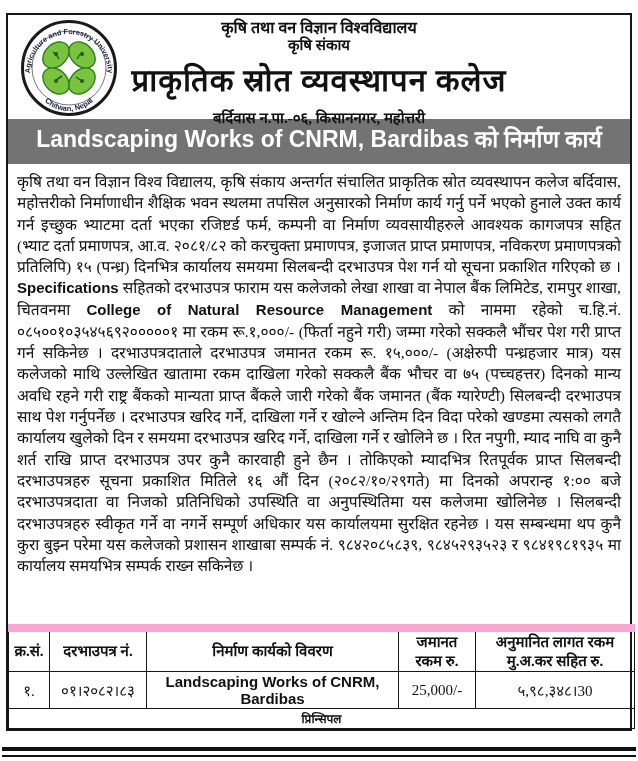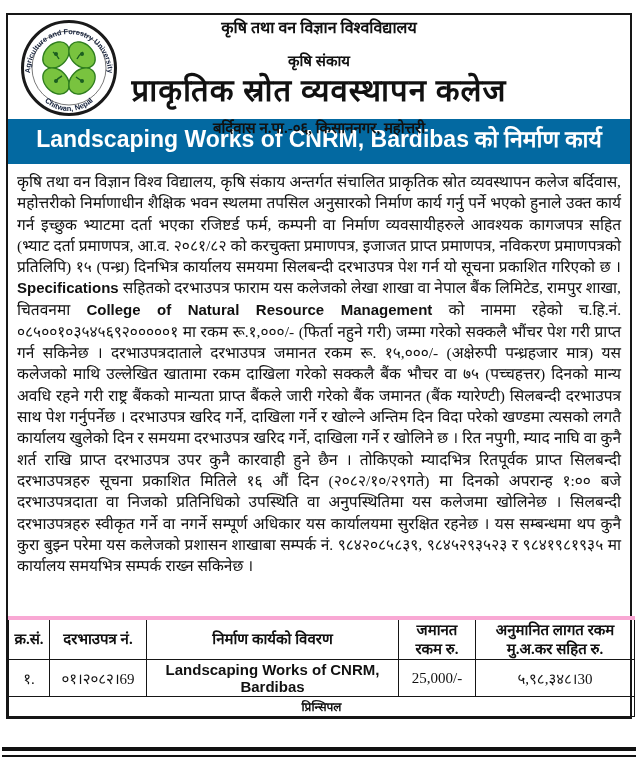--- a/index.html
+++ b/index.html
@@ -14,46 +14,46 @@
   .frame{
     position:absolute;left:6px;top:13px;right:6px;
     border:2px solid #161616;
     background:#fff;
   }
   
   .header{position:relative;height:104px;}
   .logo-wrap{position:absolute;left:12px;top:4px;width:98px;height:98px;}
   .header-text{text-align:center;padding-top:4px;line-height:1.15;}
   .hl-university{font-size:16px;font-weight:bold;}
-  .hl-faculty{font-size:15px;font-weight:bold;margin-top:16px;}
-  .hl-college{font-size:31px;font-weight:bold;margin-top:2px;letter-spacing:1px;}
+  .hl-faculty{font-size:15px;font-weight:bold;margin-top:0;}
+  .hl-college{font-size:31px;font-weight:bold;margin-top:8px;letter-spacing:1px;}
   .hl-address{font-size:15px;font-weight:bold;margin-top:12px;}
   
   .banner{
     background:#070707;color:#fff;text-align:center;
     padding:6px 4px 9px 4px;line-height:1.3;
   }
   .banner .ln{font-size:23px;font-weight:bold;}
   .banner .latin{font-family:"Liberation Sans","DejaVu Sans",sans-serif;}
   
   .notice-body{
-    padding:7px 9px 0 9px;
+    padding:7px 9px 8px 9px;
     height:445px;
     font-size:15.5px;line-height:1.375;
     text-align:justify;
     overflow:hidden;
   }
   .latin-bold{
     font-family:"Liberation Sans","DejaVu Sans",sans-serif;
     font-weight:bold;font-size:15px;
   }
   
   table.tender{
     width:100%;border-collapse:collapse;table-layout:fixed;
-    border-top:4px solid #f9a8d4;
+    border-top:8px solid #f9a8d4;
     font-size:15px;
   }
   table.tender th,table.tender td{
     border:1.5px solid #161616;
     padding:1px 3px;
     text-align:center;vertical-align:middle;
     overflow:hidden;
   }
   table.tender th{font-weight:bold;line-height:1.25;}
   table.tender tr.data-row td{height:30px;}
@@ -112,21 +112,21 @@
         </svg>
       </div>
       <div class="header-text">
         <div class="hl-university">कृषि तथा वन विज्ञान विश्वविद्यालय</div>
         <div class="hl-faculty">कृषि संकाय</div>
         <div class="hl-college">प्राकृतिक स्रोत व्यवस्थापन कलेज</div>
         <div class="hl-address">बर्दिवास न.पा.-०६, किसाननगर, महोत्तरी</div>
       </div>
     </div>
 
-    <div class="banner" style="background: #0369a1; color: rgb(255, 255, 255);">
+    <div class="banner" style="background: #737373; color: rgb(255, 255, 255);">
       <div class="ln"><span class="latin">Landscaping Works of CNRM, Bardibas</span><span> को निर्माण कार्य</span></div>
     </div>
 
     <div class="notice-body"><span>कृषि तथा वन विज्ञान विश्व विद्यालय, कृषि संकाय अन्तर्गत संचालित प्राकृतिक स्रोत व्यवस्थापन कलेज बर्दिवास, महोत्तरीको निर्माणाधीन शैक्षिक भवन स्थलमा तपसिल अनुसारको निर्माण कार्य गर्नु पर्ने भएको हुनाले उक्त कार्य गर्न इच्छुक भ्याटमा दर्ता भएका रजिष्टर्ड फर्म, कम्पनी वा निर्माण व्यवसायीहरुले आवश्यक कागजपत्र सहित (भ्याट दर्ता प्रमाणपत्र, आ.व. २०८१/८२ को करचुक्ता प्रमाणपत्र, इजाजत प्राप्त प्रमाणपत्र, नविकरण प्रमाणपत्रको प्रतिलिपि) १५ (पन्ध्र) दिनभित्र कार्यालय समयमा सिलबन्दी दरभाउपत्र पेश गर्न यो सूचना प्रकाशित गरिएको छ । </span><span class="latin-bold">Specifications</span><span> सहितको दरभाउपत्र फाराम यस कलेजको लेखा शाखा वा नेपाल बैंक लिमिटेड, रामपुर शाखा, चितवनमा </span><span class="latin-bold">College of Natural Resource Management</span><span> को नाममा रहेको च.हि.नं. ०८५००१०३५४५६९२०००००१ मा रकम रू.१,०००/- (फिर्ता नहुने गरी) जम्मा गरेको सक्कलै भौंचर पेश गरी प्राप्त गर्न सकिनेछ । दरभाउपत्रदाताले दरभाउपत्र जमानत रकम रू. १५,०००/- (अक्षेरुपी पन्ध्रहजार मात्र) यस कलेजको माथि उल्लेखित खातामा रकम दाखिला गरेको सक्कलै बैंक भौचर वा ७५ (पच्चहत्तर) दिनको मान्य अवधि रहने गरी राष्ट्र बैंकको मान्यता प्राप्त बैंकले जारी गरेको बैंक जमानत (बैंक ग्यारेण्टी) सिलबन्दी दरभाउपत्र साथ पेश गर्नुपर्नेछ । दरभाउपत्र खरिद गर्ने, दाखिला गर्ने र खोल्ने अन्तिम दिन विदा परेको खण्डमा त्यसको लगतै कार्यालय खुलेको दिन र समयमा दरभाउपत्र खरिद गर्ने, दाखिला गर्ने र खोलिने छ । रित नपुगी, म्याद नाघि वा कुनै शर्त राखि प्राप्त दरभाउपत्र उपर कुनै कारवाही हुने छैन । तोकिएको म्यादभित्र रितपूर्वक प्राप्त सिलबन्दी दरभाउपत्रहरु सूचना प्रकाशित मितिले १६ औं दिन (२०८२/१०/२९गते) मा दिनको अपरान्ह १:०० बजे दरभाउपत्रदाता वा निजको प्रतिनिधिको उपस्थिति वा अनुपस्थितिमा यस कलेजमा खोलिनेछ । सिलबन्दी दरभाउपत्रहरु स्वीकृत गर्ने वा नगर्ने सम्पूर्ण अधिकार यस कार्यालयमा सुरक्षित रहनेछ । यस सम्बन्धमा थप कुनै कुरा बुझ्न परेमा यस कलेजको प्रशासन शाखाबा सम्पर्क नं. ९८४२०८५८३९, ९८४५२९३५२३ र ९८४१९८१९३५ मा कार्यालय समयभित्र सम्पर्क राख्न सकिनेछ ।</span></div>
 
     <table class="tender">
       <colgroup>
         <col style="width:41px">
         <col style="width:97px">
         <col style="width:252px">
@@ -144,21 +144,21 @@
           </th>
           <th>
             <div>अनुमानित लागत रकम</div>
             <div>मु.अ.कर सहित रु.</div>
           </th>
         </tr>
       </thead>
       <tbody>
         <tr class="data-row">
           <td>१.</td>
-          <td>०१।२०८२।69</td>
+          <td>०१।२०८२।८३</td>
           <td class="desc">Landscaping Works of CNRM, Bardibas</td>
           <td>25,000/-</td>
           <td>५,९८,३४८।30</td>
         </tr>
         <tr>
           <td colspan="5" class="principal">प्रिन्सिपल</td>
         </tr>
       </tbody>
     </table>
 

